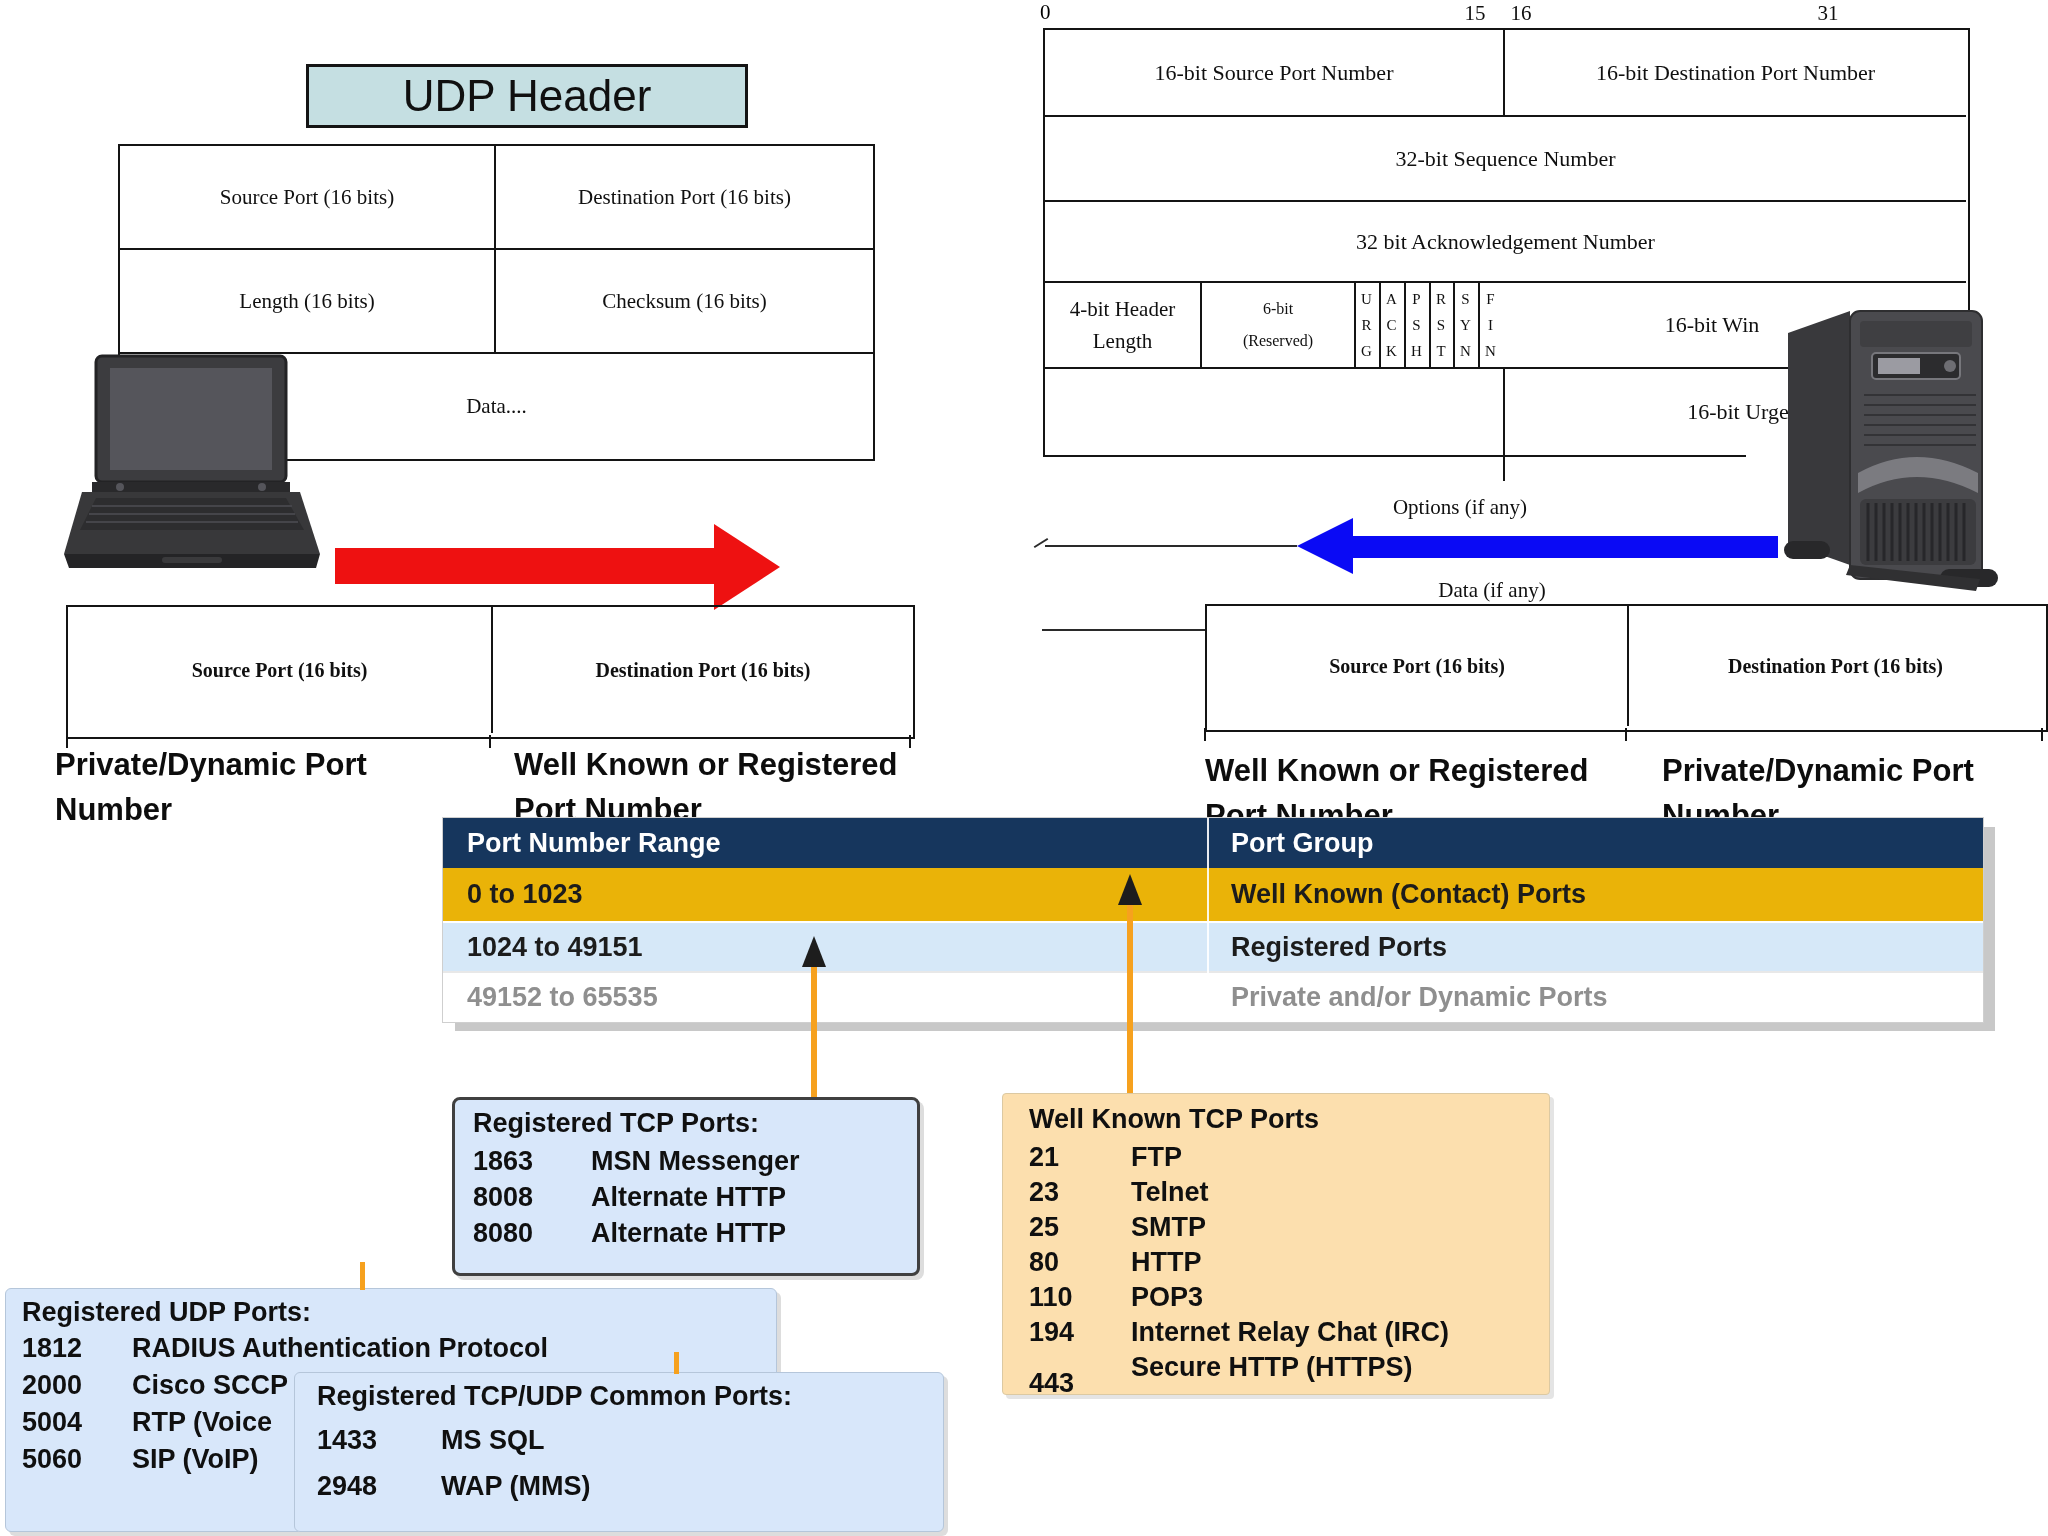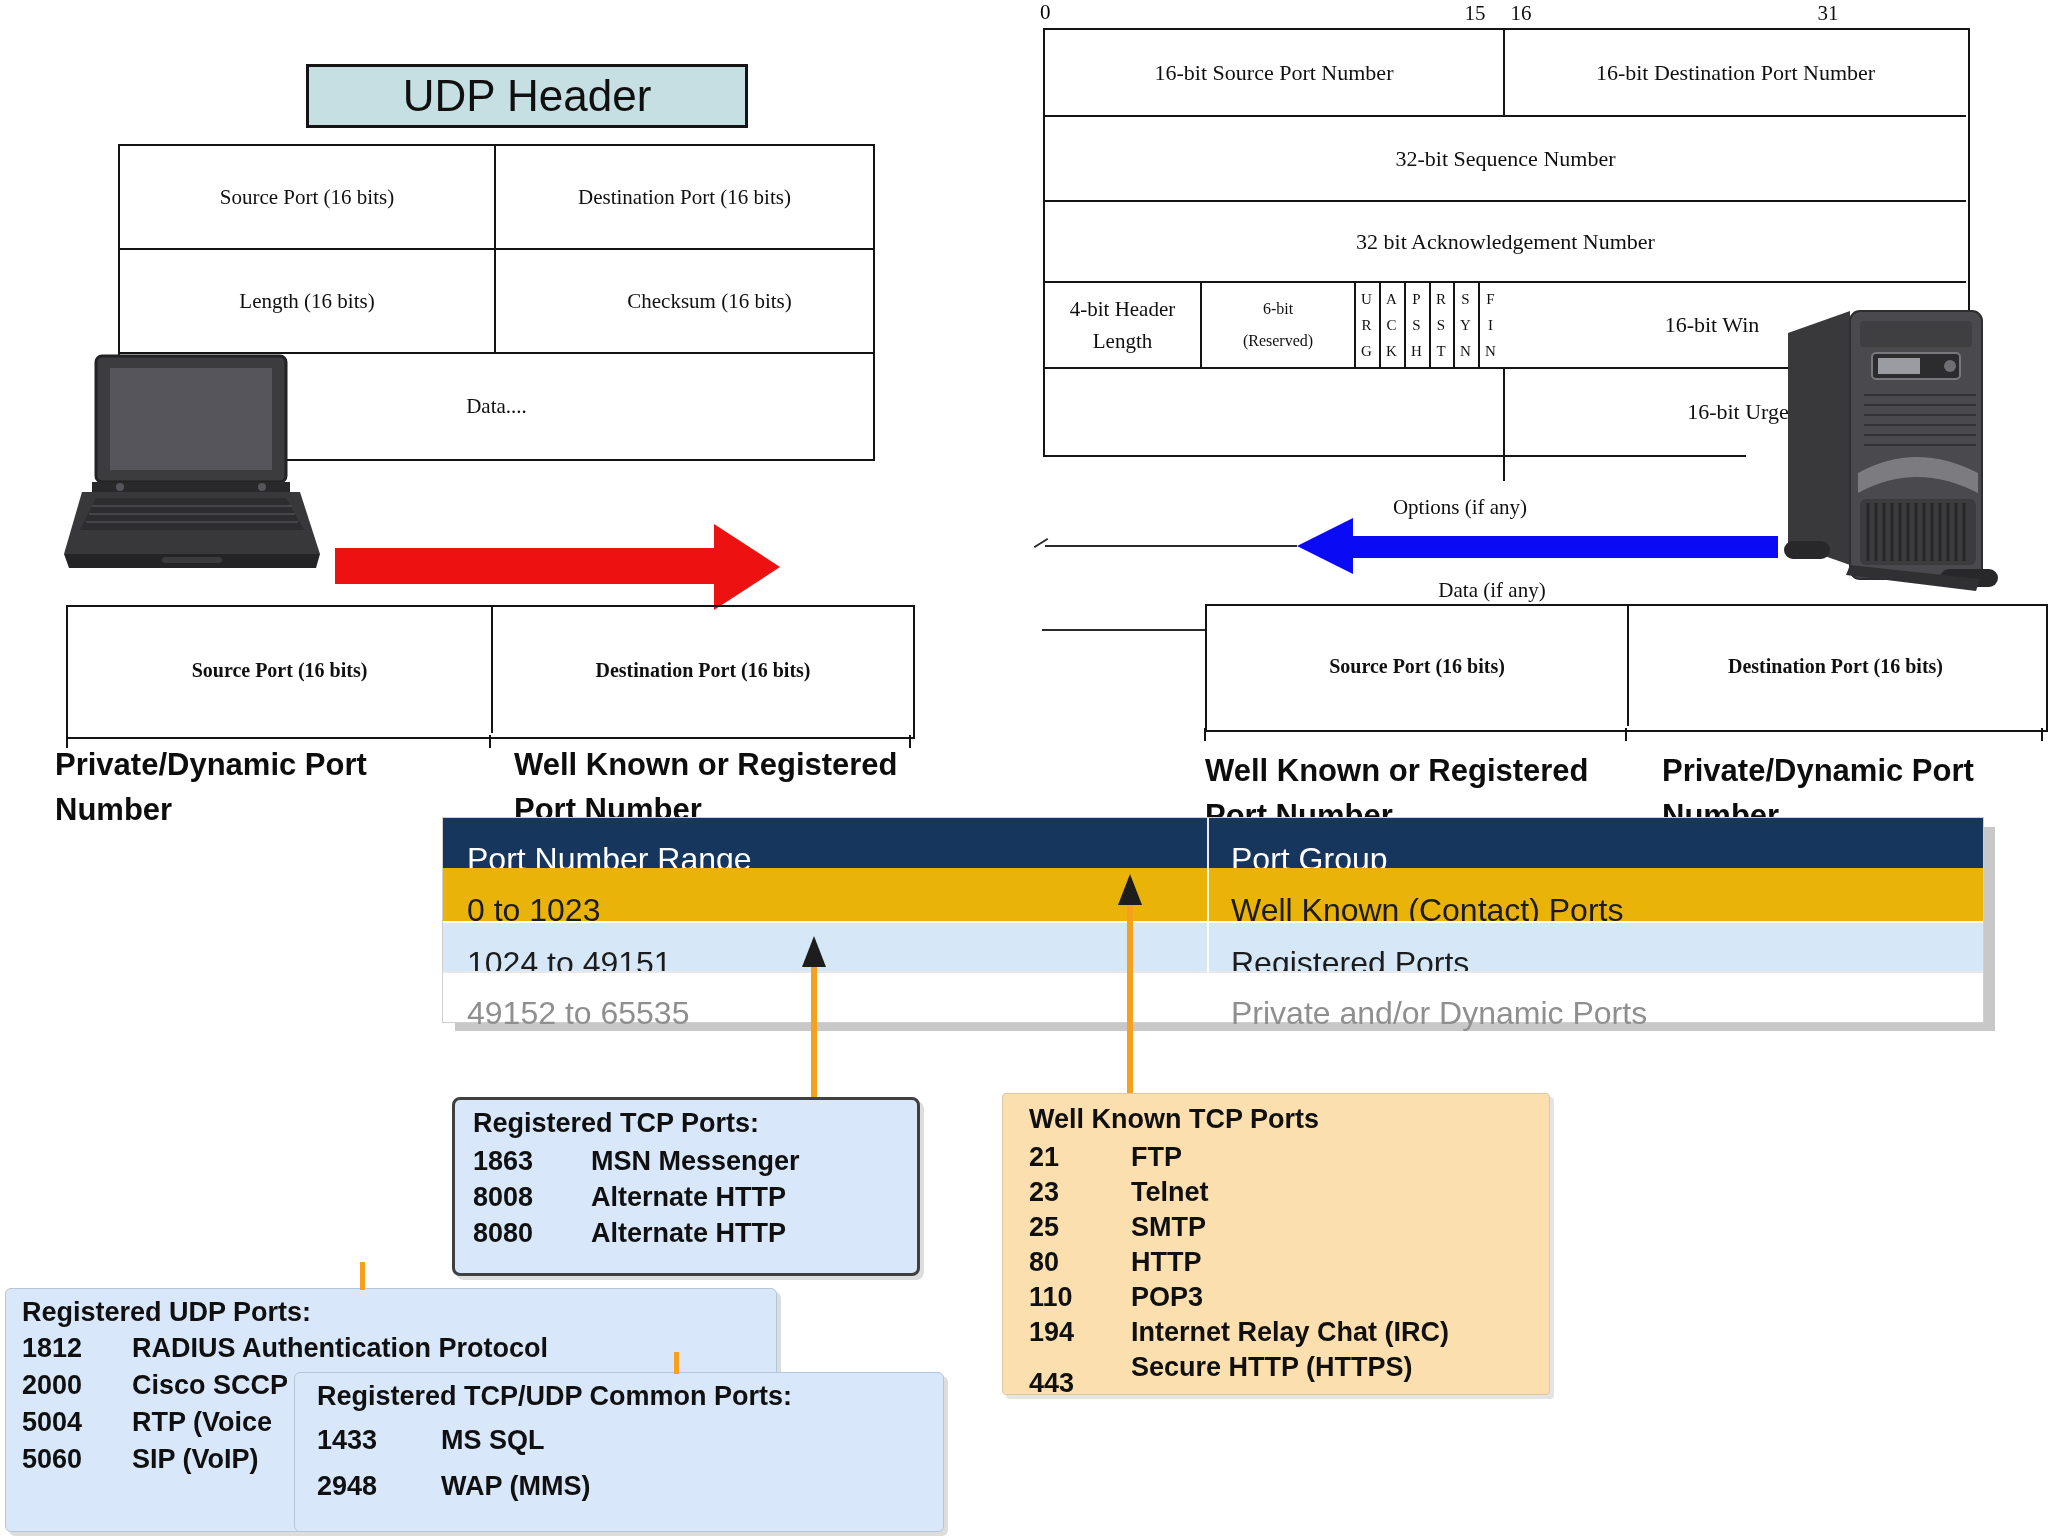--- a/index.html
+++ b/index.html
@@ -8,40 +8,40 @@
   .abs{position:absolute;}
   .serif{font-family:"Liberation Serif","DejaVu Serif",serif;}
   .cell{display:flex;align-items:center;justify-content:center;text-align:center;color:#101010;}
   .pre{white-space:pre-line;}
   .hline{background:#141414;height:2px;}
   .vline{background:#141414;width:2px;}
   .tick{background:#141414;width:2px;height:13px;}
   .serif-cell{font-size:21px;color:#101010;}
   .bold-label{font-size:31px;font-weight:bold;color:#0d0d0d;line-height:45px;white-space:pre-line;}
   .boxtext{font-size:27px;font-weight:bold;color:#101010;line-height:30px;}
-  .ptext{font-size:32px;font-weight:normal;line-height:30px;margin-top:16px;}
+  .ptext{font-size:27px;font-weight:bold;line-height:30px;}
   .flagcol{font-size:15px;line-height:26px;color:#101010;}
 </style>
 </head>
 <body>
 
 <div id="canvas">
 
   <div class="abs cell" style="left:306px;top:64px;width:436px;height:58px;background:#c5dfe2;border:3px solid #141414;font-size:44px;">
     <span>UDP Header</span>
   </div>
 
   <div class="abs" style="left:118px;top:144px;width:753px;height:313px;border:2px solid #141414;">
     <div class="abs hline" style="left:0;top:102px;width:753px;"></div>
     <div class="abs hline" style="left:0;top:206px;width:753px;"></div>
     <div class="abs vline" style="left:374px;top:0;height:206px;"></div>
     <div class="abs cell serif serif-cell" style="left:0;top:0;width:374px;height:102px;">Source Port (16 bits)</div>
     <div class="abs cell serif serif-cell" style="left:376px;top:0;width:377px;height:102px;">Destination Port (16 bits)</div>
     <div class="abs cell serif serif-cell" style="left:0;top:104px;width:374px;height:102px;">Length (16 bits)</div>
-    <div class="abs cell serif serif-cell" style="left:376px;top:104px;width:377px;height:102px;padding-left:25px;">Checksum (16 bits)</div>
+    <div class="abs cell serif serif-cell" style="left:376px;top:104px;width:377px;height:102px;">Checksum (16 bits)</div>
     <div class="abs cell serif serif-cell" style="left:0;top:208px;width:753px;height:105px;">Data....</div>
   </div>
 
   <div class="abs" style="left:62px;top:354px;width:264px;height:222px;">
     <svg width="264" height="222" viewBox="0 0 264 222">
       <rect x="34" y="2" width="190" height="126" rx="6" fill="#3c3c3f" stroke="#232325" stroke-width="3"></rect>
       <rect x="48" y="14" width="162" height="102" fill="#55555b"></rect>
       <rect x="30" y="128" width="198" height="10" fill="#29292b"></rect>
       <path d="M20 138 L238 138 L258 200 L2 200 Z" fill="#38383a"></path>
       <path d="M34 144 L224 144 L242 176 L18 176 Z" fill="#2d2d2f"></path>

